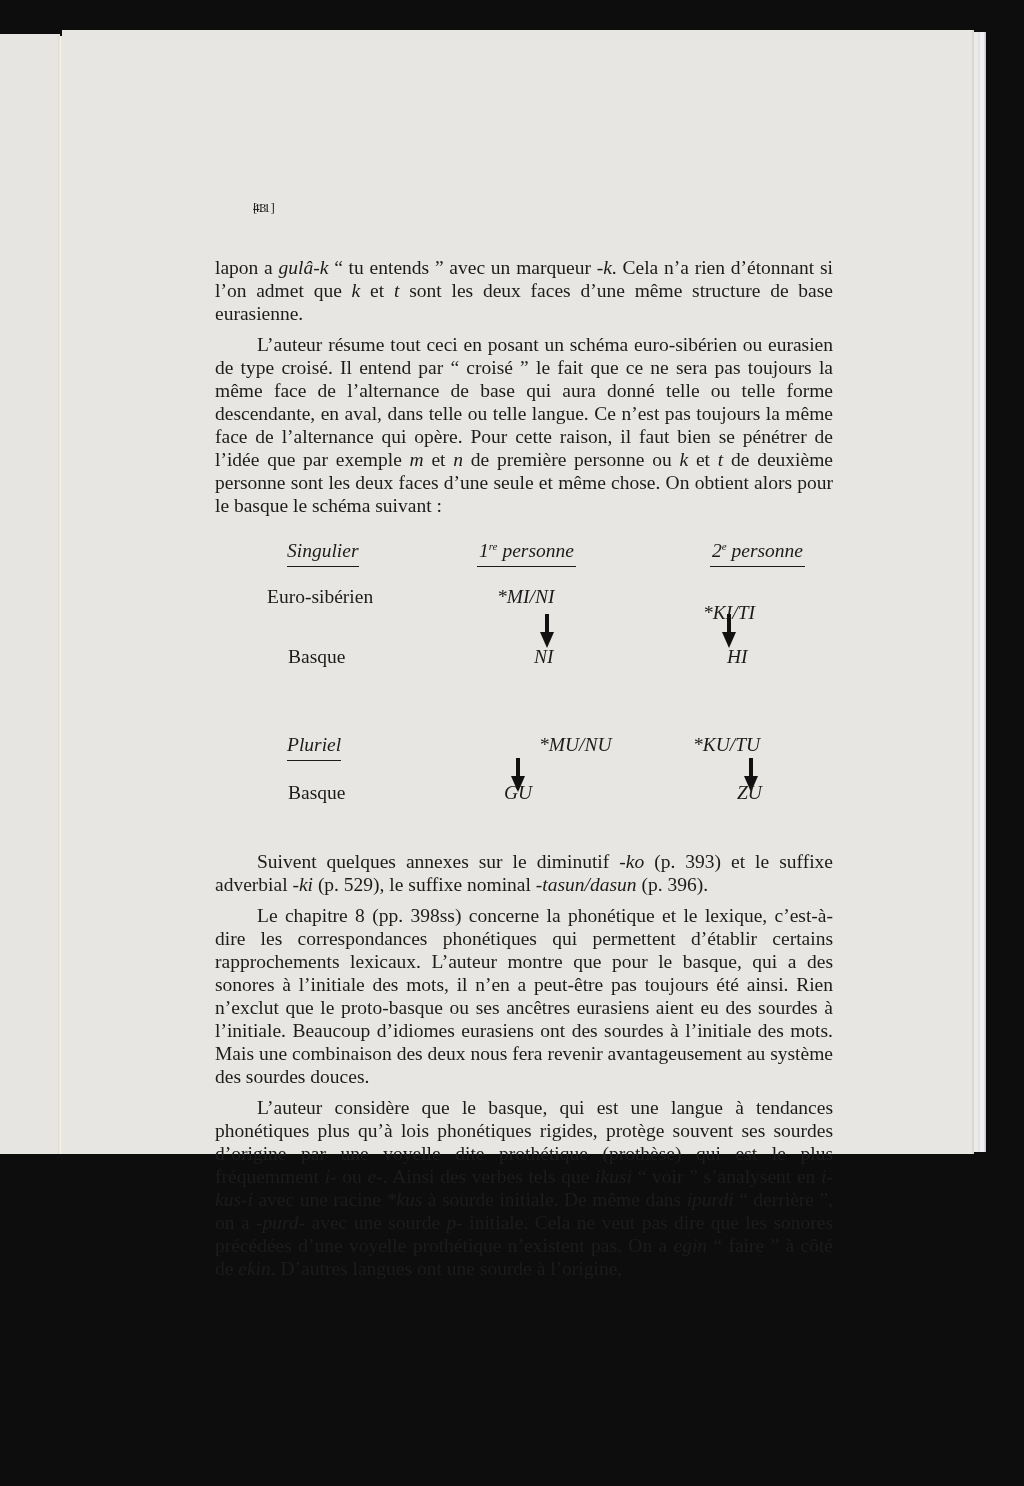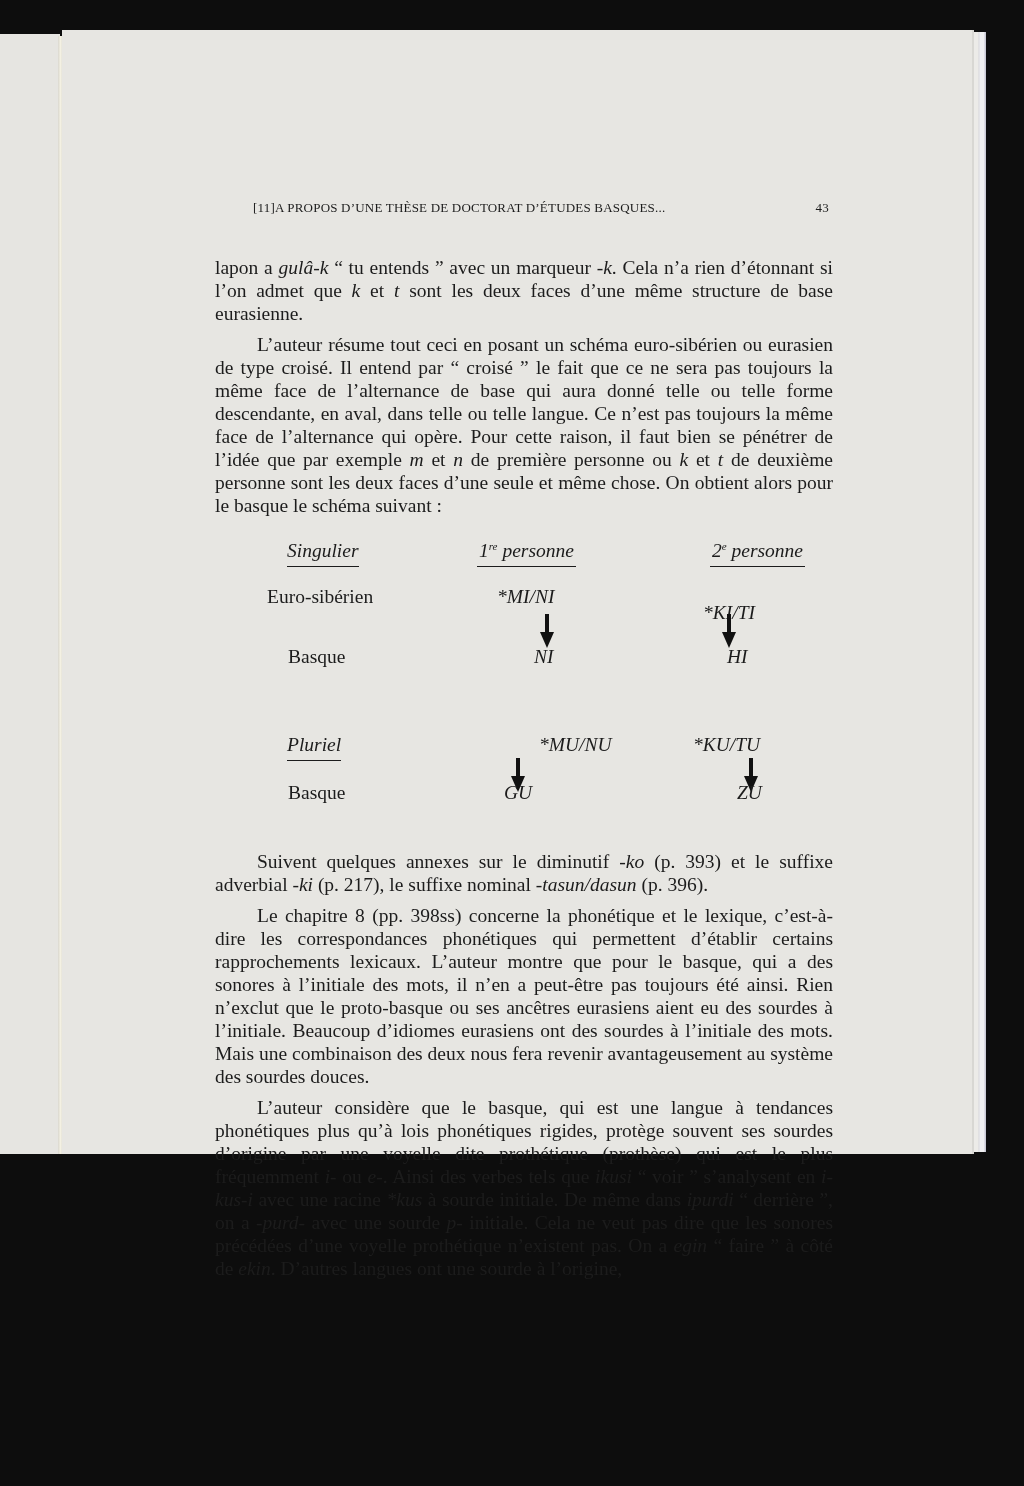--- a/index.html
+++ b/index.html
@@ -60,21 +60,20 @@
 <body>
 
 <div class="left-page"></div>
 <div class="spine"></div>
 <div class="page"></div>
 <div class="page-edge"></div>
 <div class="bottom-shadow"></div>
 
 <div class="header">
   <span class="section-num">[11]</span>
-  <span class="running-title">A PROPOS D’UNE THÈSE DE DOCTORAT D’ÉTUDES BASQUES...</span>
   <span class="page-num">43</span>
 </div>
 
 <div class="text-block" style="top:256px;">
   <p><span>lapon a </span><em>gulâ-k</em><span> “ tu entends ” avec un marqueur </span><em>-k</em><span>. Cela n’a rien d’étonnant si l’on admet que </span><em>k</em><span> et </span><em>t</em><span> sont les deux faces d’une même structure de base eurasienne.</span></p>
   <p class="indent"><span>L’auteur résume tout ceci en posant un schéma euro-sibérien ou eurasien de type croisé. Il entend par “ croisé ” le fait que ce ne sera pas toujours la même face de l’alternance de base qui aura donné telle ou telle forme descendante, en aval, dans telle ou telle langue. Ce n’est pas toujours la même face de l’alternance qui opère. Pour cette raison, il faut bien se pénétrer de l’idée que par exemple </span><em>m</em><span> et </span><em>n</em><span> de première personne ou </span><em>k</em><span> et </span><em>t</em><span> de deuxième personne sont les deux faces d’une seule et même chose. On obtient alors pour le basque le schéma suivant :</span></p>
 </div>
 
 <div class="scheme" style="top:540px; height:280px;">
   <div class="cell" style="left:72px; top:0;"><span class="ul"><em>Singulier</em></span></div>
@@ -110,16 +109,16 @@
       <div class="shaft"></div>
       <div class="head"></div>
     </div>
 
   <div class="cell" style="left:73px; top:242px;">Basque</div>
   <div class="cell" style="left:289px; top:242px;"><em>GU</em></div>
   <div class="cell" style="left:522px; top:242px;"><em>ZU</em></div>
 </div>
 
 <div class="text-block" style="top:850px;">
-  <p class="indent"><span>Suivent quelques annexes sur le diminutif </span><em>-ko</em><span> (p. 393) et le suffixe adverbial </span><em>-ki</em><span> (p. 217), le suffixe nominal </span><em>-tasun/dasun</em><span> (p. 396).</span></p>
+  <p class="indent"><span>Suivent quelques annexes sur le diminutif </span><em>-ko</em><span> (p. 393) et le suffixe adverbial </span><em>-ki</em><span> (p. 529), le suffixe nominal </span><em>-tasun/dasun</em><span> (p. 396).</span></p>
   <p class="indent">Le chapitre 8 (pp. 398ss) concerne la phonétique et le lexique, c’est-à-dire les correspondances phonétiques qui permettent d’établir certains rapprochements lexicaux. L’auteur montre que pour le basque, qui a des sonores à l’initiale des mots, il n’en a peut-être pas toujours été ainsi. Rien n’exclut que le proto-basque ou ses ancêtres eurasiens aient eu des sourdes à l’initiale. Beaucoup d’idiomes eurasiens ont des sourdes à l’initiale des mots. Mais une combinaison des deux nous fera revenir avantageusement au système des sourdes douces.</p>
   <p class="indent"><span>L’auteur considère que le basque, qui est une langue à tendances phonétiques plus qu’à lois phonétiques rigides, protège souvent ses sourdes d’origine par une voyelle dite prothétique (prothèse) qui est le plus fréquemment </span><em>i-</em><span> ou </span><em>e-</em><span>. Ainsi des verbes tels que </span><em>ikusi</em><span> “ voir ” s’analysent en </span><em>i-kus-i</em><span> avec une racine </span><em>*kus</em><span> à sourde initiale. De même dans </span><em>ipurdi</em><span> “ derrière ”, on a </span><em>-purd-</em><span> avec une sourde </span><em>p-</em><span> initiale. Cela ne veut pas dire que les sonores précédées d’une voyelle prothétique n’existent pas. On a </span><em>egin</em><span> “ faire ” à côté de </span><em>ekin</em><span>. D’autres langues ont une sourde à l’origine,</span></p>
 </div>
 
 </body></html>

